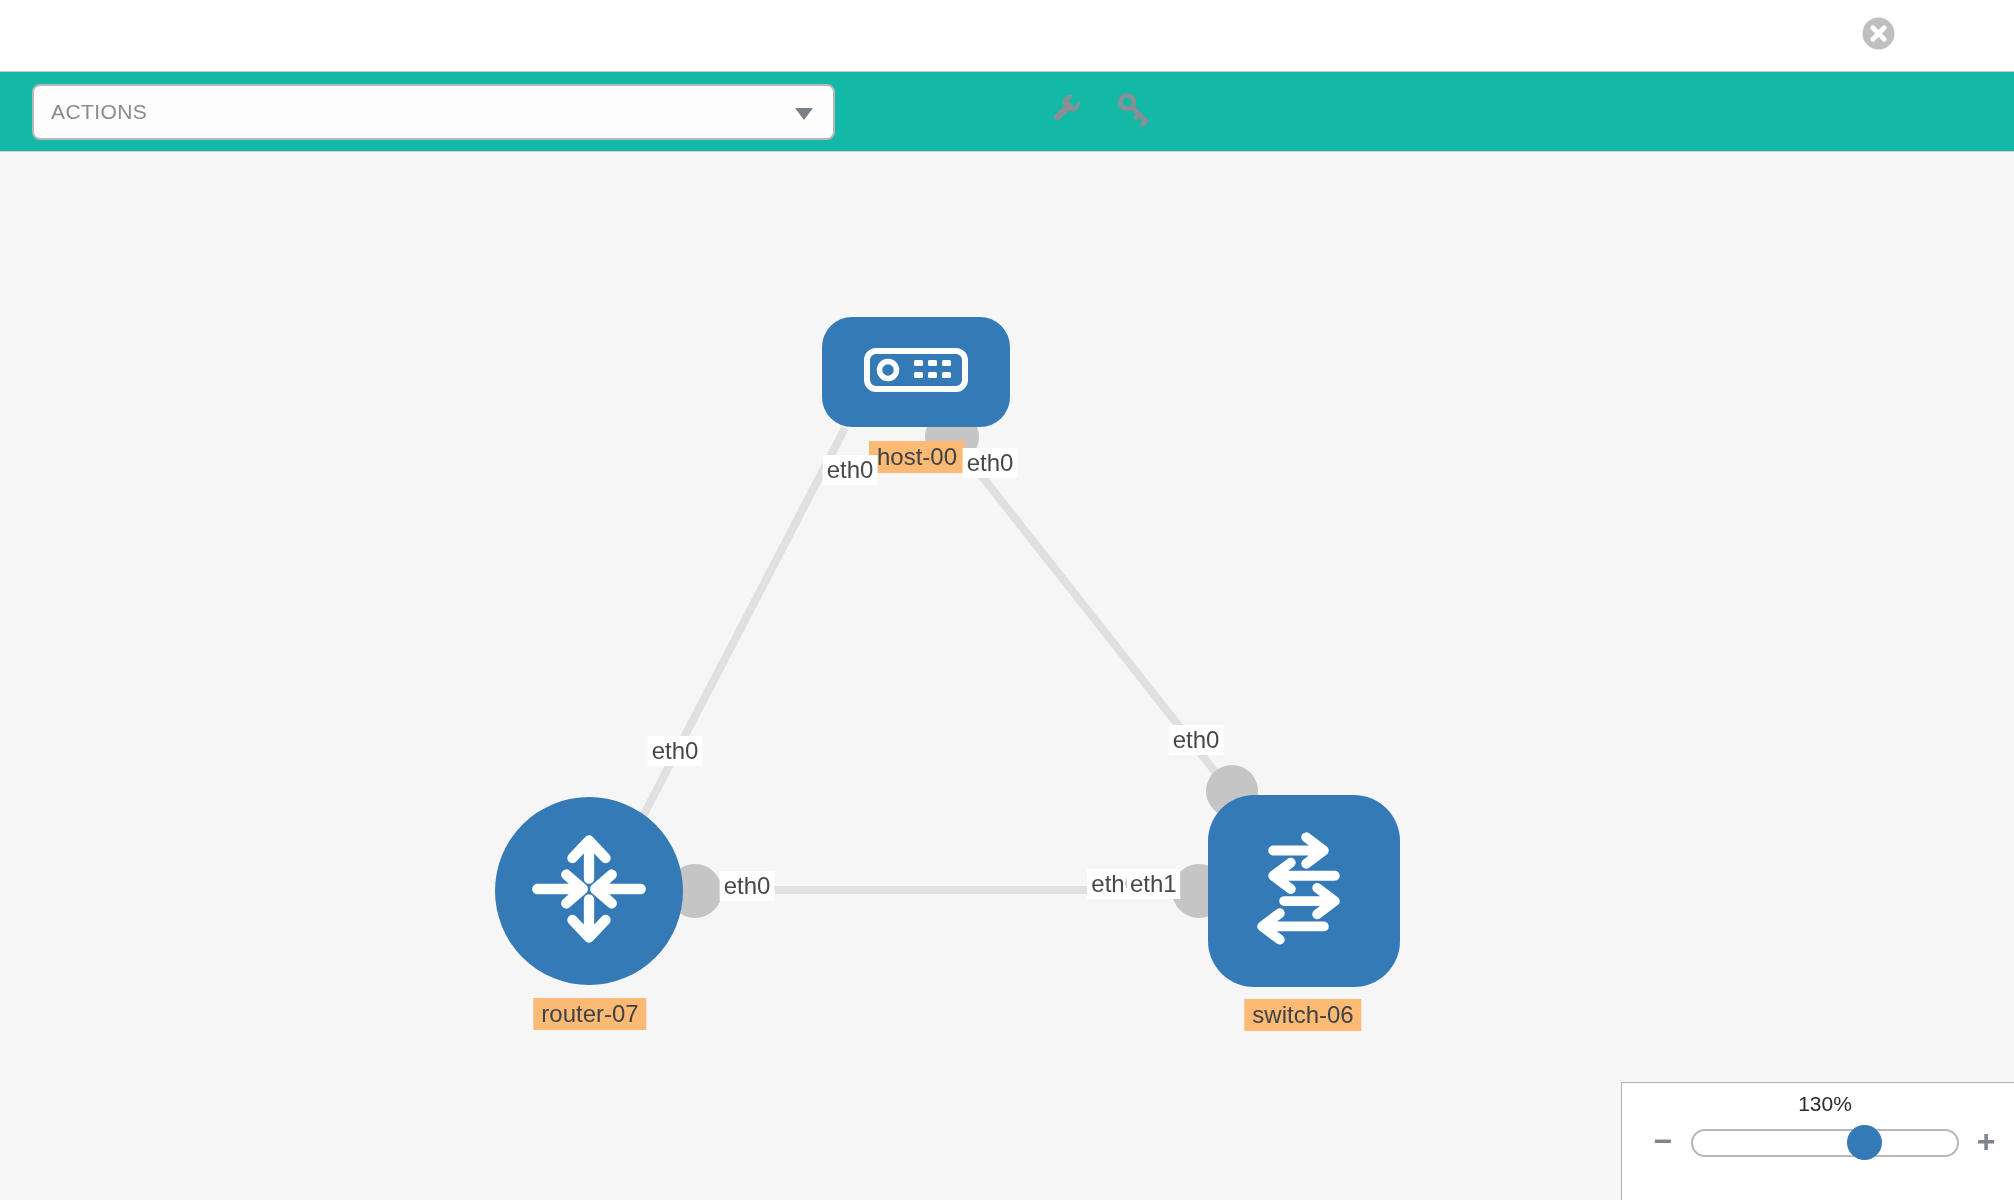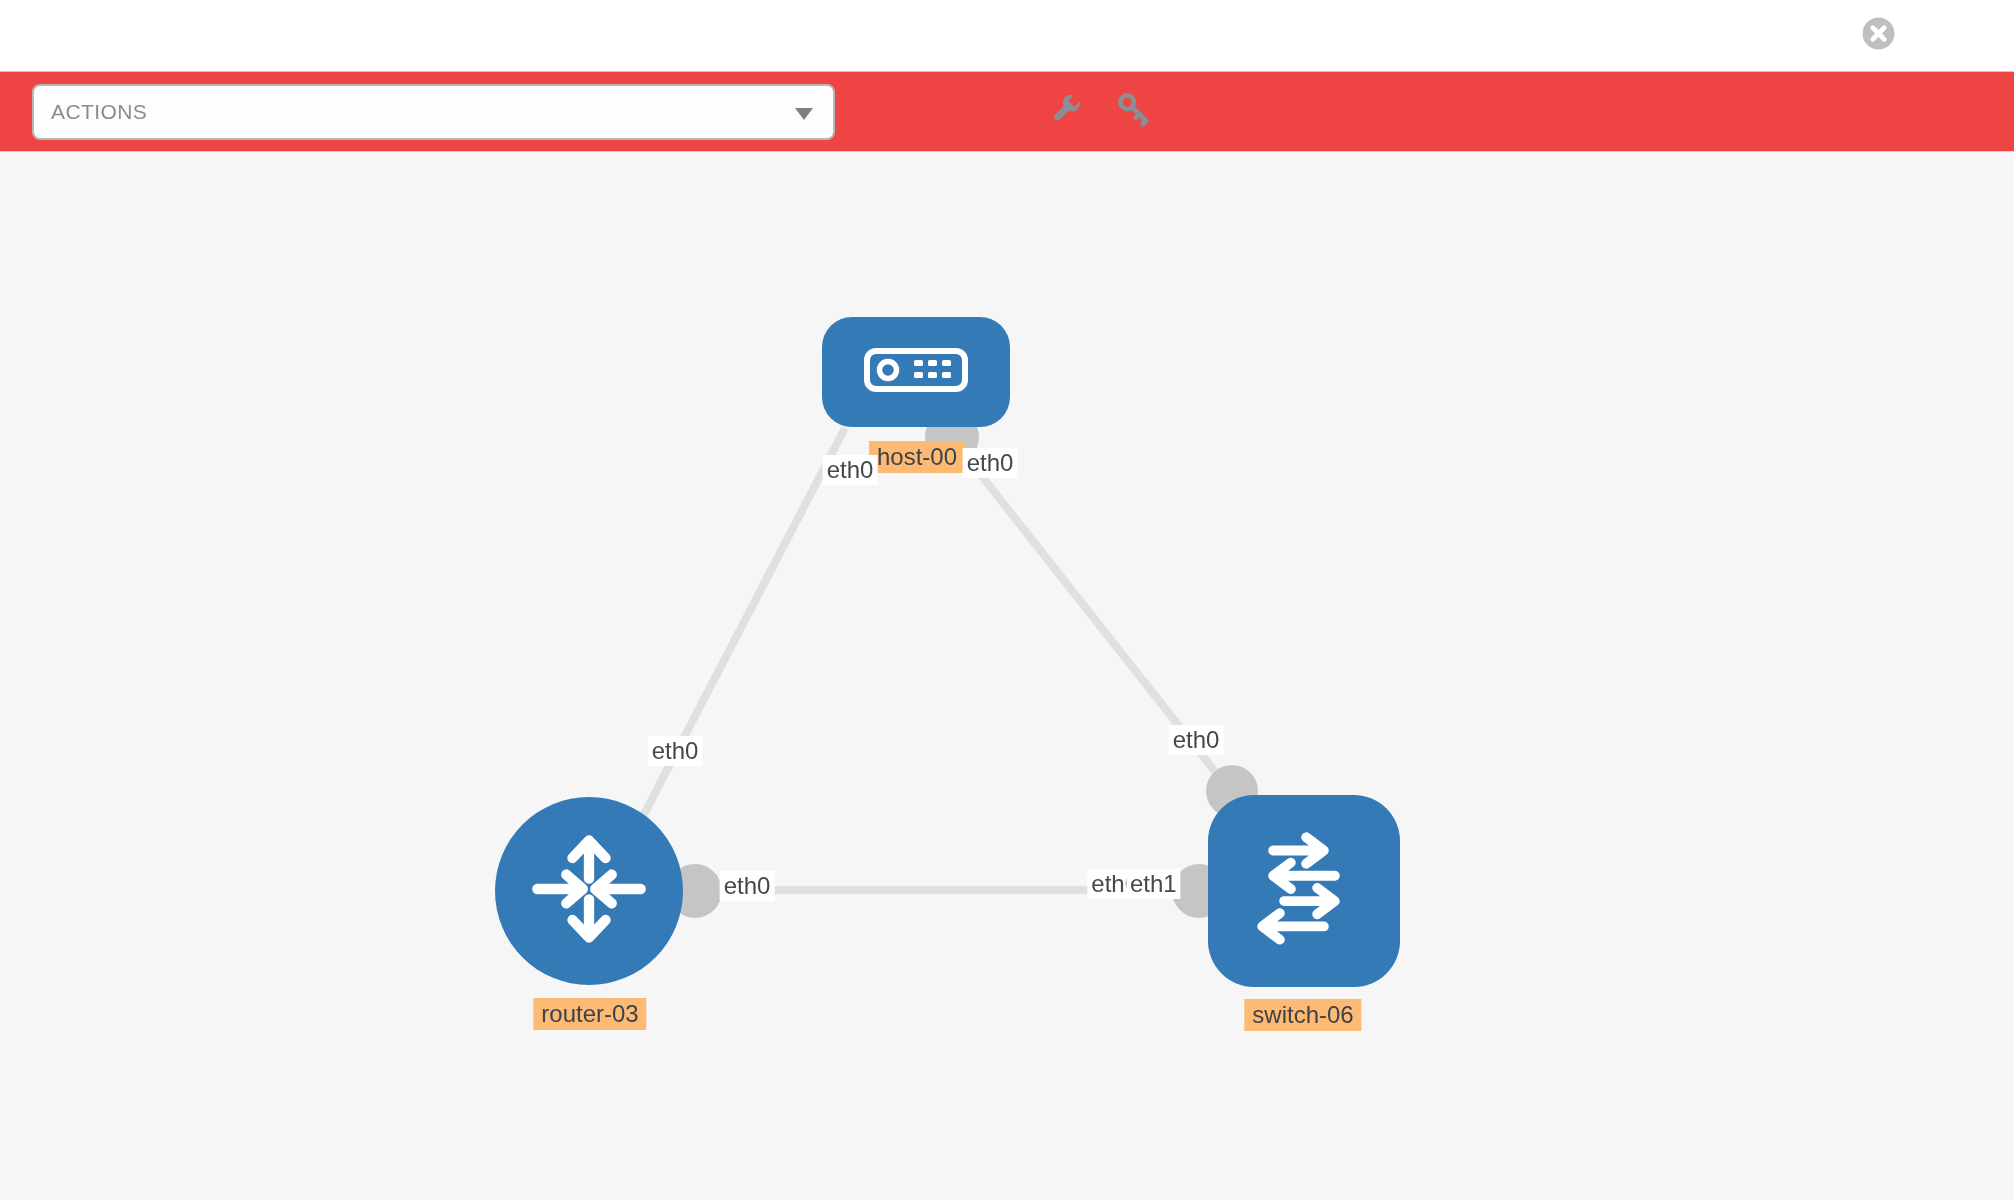--- a/index.html
+++ b/index.html
@@ -6,21 +6,21 @@
   body{font-family:"Liberation Sans",sans-serif;}
   .screen{position:relative;width:2014px;height:1200px;background:#ffffff;overflow:hidden;}
 
   
   .hdr{position:absolute;top:0;left:0;width:2014px;height:71px;background:#ffffff;z-index:5;}
   .hdr-title{position:absolute;left:30px;top:18px;font-size:23px;font-weight:700;color:#585858;letter-spacing:.2px;}
   .hdr-title .sep{margin:0 9px;}
   .close-btn{position:absolute;left:1862px;top:17px;width:33px;height:33px;border:none;background:none;padding:0;cursor:pointer;}
 
   
-  .toolbar{position:absolute;top:71px;left:0;width:2014px;height:79px;background:#ef4444;border-top:1px solid #c9c9c9;border-bottom:1px solid #d2d2d2;z-index:5;}
+  .toolbar{position:absolute;top:71px;left:0;width:2014px;height:79px;background:#14b8a6;border-top:1px solid #c9c9c9;border-bottom:1px solid #d2d2d2;z-index:5;}
   .select{position:absolute;top:12px;height:56px;background:#fdfdfd;border:2px solid #b7b7b7;border-radius:8px;box-sizing:border-box;display:flex;align-items:center;font-size:21px;color:#8b8b8b;letter-spacing:.4px;cursor:pointer;}
   .select-actions{left:32px;width:803px;padding-left:17px;}
   .select-search{left:1183px;width:795px;padding-left:17px;}
   .caret{position:absolute;right:20px;top:22px;width:0;height:0;border-left:9px solid transparent;border-right:9px solid transparent;border-top:12px solid #7a8087;}
   .iconbtn{position:absolute;top:12px;width:52px;height:52px;border:none;background:none;padding:0;cursor:pointer;display:flex;align-items:center;justify-content:center;}
   .iconbtn-wrench{left:1040px;}
   .iconbtn-key{left:1108px;}
 
   
   .canvas{position:absolute;top:152px;left:0;width:2014px;height:1048px;background:#f6f6f6;}
@@ -146,27 +146,35 @@
             <path d="M32 25 H72 M62 13 L78 25 L62 37"></path>
             <path d="M88 48 H38 M48 36 L32 48 L48 60"></path>
             <path d="M42 71 H82 M72 59 L88 71 L72 83"></path>
             <path d="M78 94 H28 M38 82 L22 94 L38 106"></path>
           </g>
         </svg>
       </span>
     </div>
 
     <span class="node-label lbl-host">host-00</span>
-    <span class="node-label lbl-router">router-03</span>
+    <span class="node-label lbl-router">router-07</span>
     <span class="node-label lbl-switch">switch-06</span>
 
     <span class="if-label if-l0t">eth0</span>
     <span class="if-label if-l0s">eth0</span>
     <span class="if-label if-l1t">eth0</span>
     <span class="if-label if-l1s">eth0</span>
     <span class="if-label if-l2s">eth0</span>
     <span class="if-label if-overlap" style="padding:0;background:none;">
       <span>eth0</span><span class="over">eth1</span>
     </span>
 
+    <div class="zoom-panel">
+      <span class="zoom-level">130%</span>
+      <button class="zoom-out">−</button>
+      <div class="slider-track">
+        <div class="slider-handle"></div>
+      </div>
+      <button class="zoom-in">+</button>
+    </div>
 
   </div>
 </div>
 
 </body></html>

